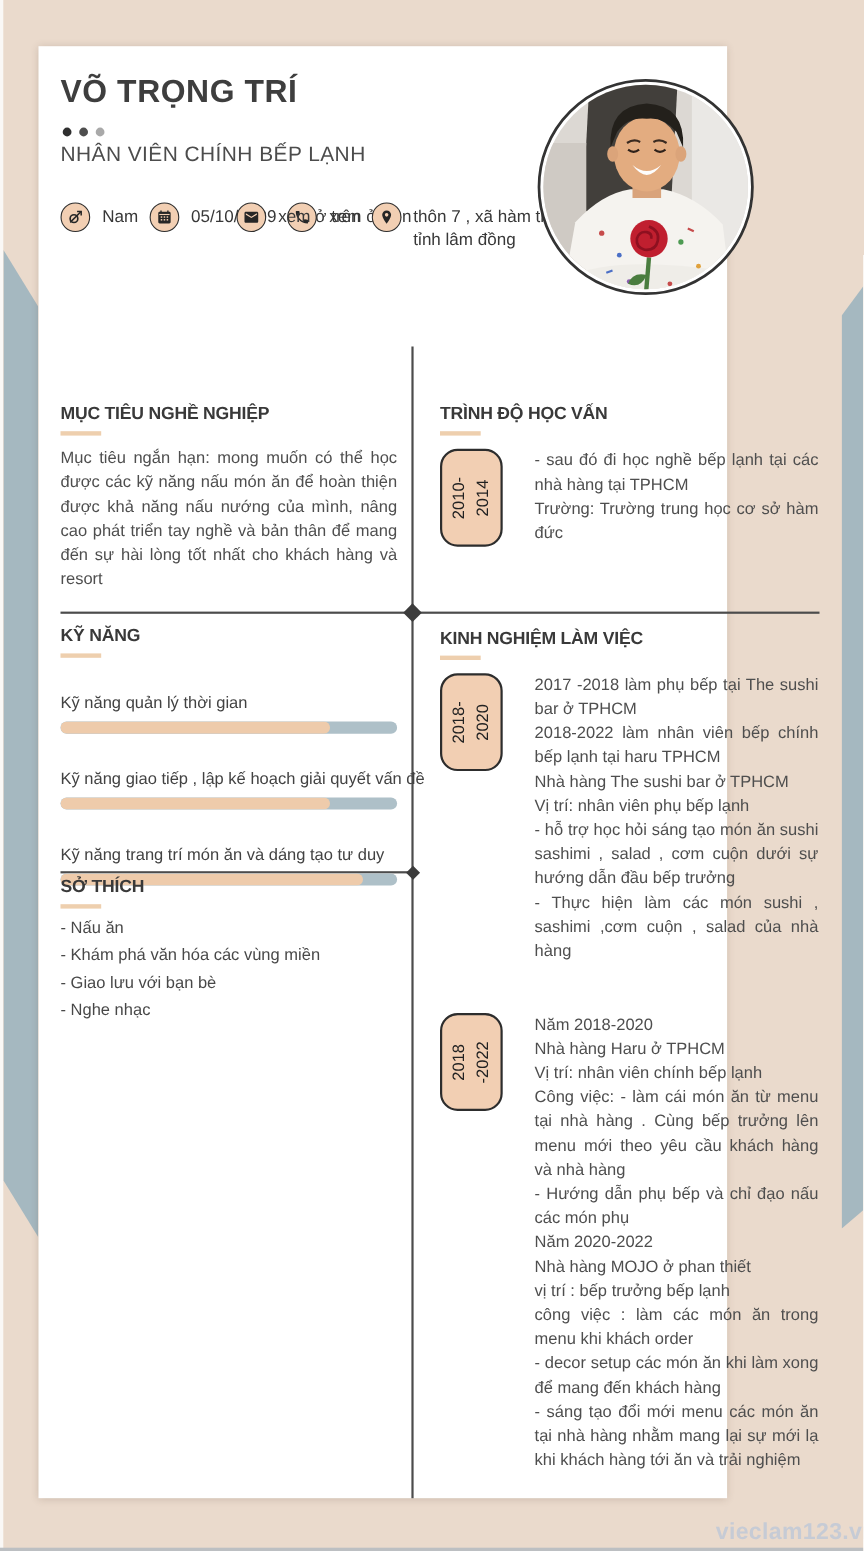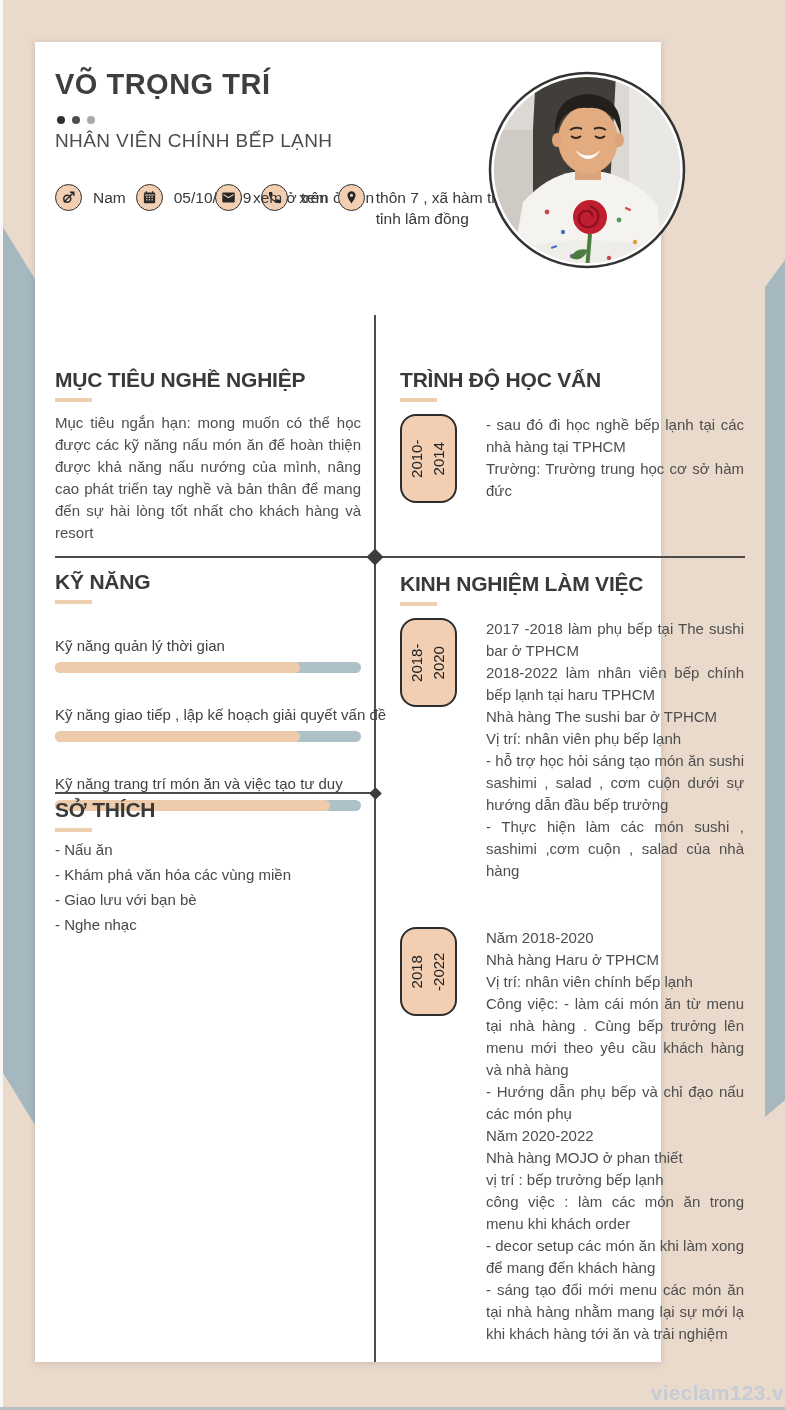--- a/index.html
+++ b/index.html
@@ -37,21 +37,21 @@
   .vdiv{position:absolute;left:339px;top:273px;width:2px;height:1047px;background:#4c4c4c;}
   .hdiv{position:absolute;height:2px;background:#4c4c4c;}
   .hdiv-skills{left:20px;top:514px;width:320px;}
   .hdiv-exp{left:340px;top:514px;width:370px;}
   .hdiv-hobby{left:20px;top:750px;width:320px;}
   .diamond{position:absolute;background:#3c3c3c;transform:rotate(45deg);}
   .d1{left:334px;top:509px;width:12px;height:12px;}
   .d2{left:335.5px;top:746.5px;width:9px;height:9px;}
   
   .sec{position:absolute;}
-  .sec-h{font-size:21px;font-weight:bold;color:#393939;letter-spacing:-.2px;}
+  .sec-h{font-size:16px;font-weight:bold;color:#393939;letter-spacing:-.2px;}
   .underbar{width:37px;height:4px;background:#eecfae;margin-top:6px;}
   .sec-objective{left:20px;top:326px;width:306px;}
   .sec-skills{left:20px;top:528px;width:306px;}
   .sec-hobbies{left:20px;top:756px;width:306px;}
   .sec-education{left:365px;top:326px;width:345px;}
   .sec-experience{left:365px;top:530px;width:345px;}
   .body-p{margin:10px 0 0;font-size:15px;line-height:22px;text-align:justify;color:#4e4e4e;}
   
   .skill{margin-top:33px;}
   .skill-label{font-size:15px;color:#424242;margin-bottom:8px;white-space:nowrap;}
@@ -213,21 +213,21 @@
           </div>
 
           <div class="skill">
             <div class="skill-label">Kỹ năng giao tiếp , lập kế hoạch giải quyết vấn đề</div>
             <div class="bar">
               <div class="bar-fill" style="width: 80%;"></div>
             </div>
           </div>
 
           <div class="skill">
-            <div class="skill-label">Kỹ năng trang trí món ăn và việc tạo tư duy</div>
+            <div class="skill-label">Kỹ năng trang trí món ăn và dáng tạo tư duy</div>
             <div class="bar">
               <div class="bar-fill" style="width: 90%;"></div>
             </div>
           </div>
         </div>
     </div>
 
     <div class="sec sec-hobbies">
       <div class="sec-h">SỞ THÍCH</div>
       <div class="underbar"></div>

